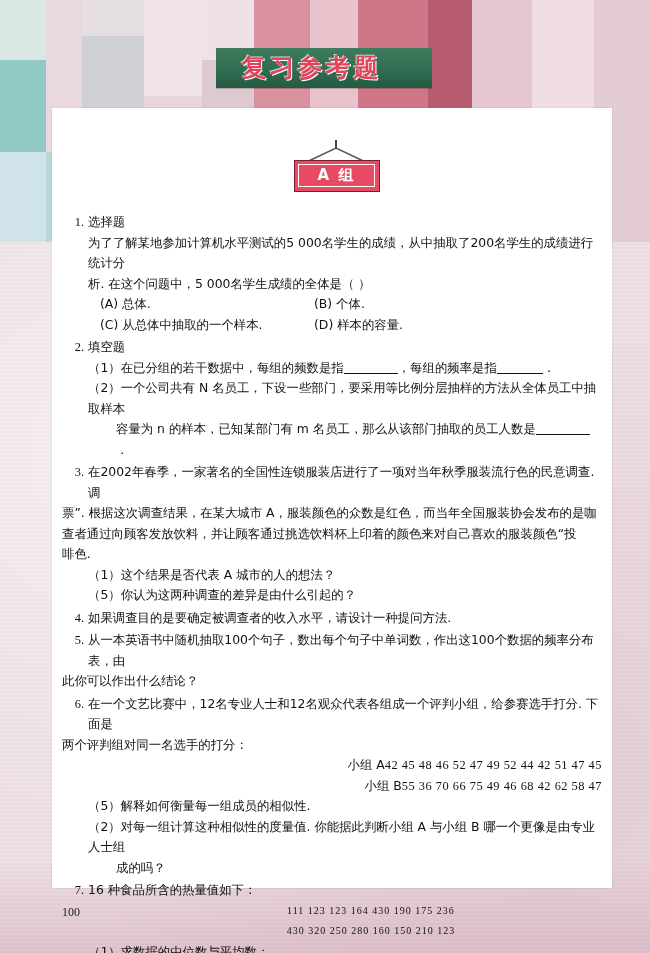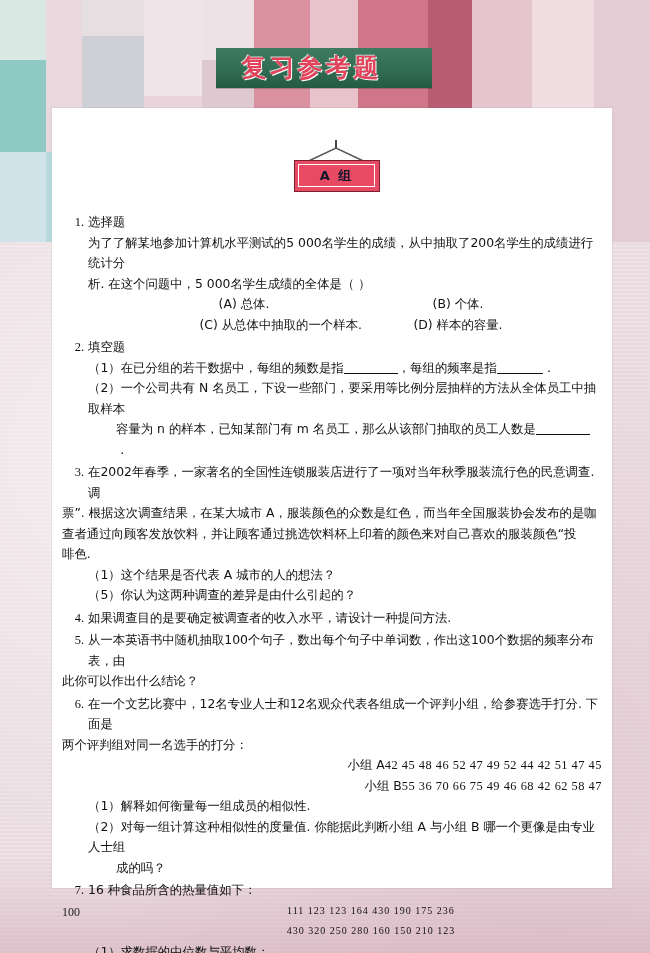--- a/index.html
+++ b/index.html
@@ -134,24 +134,24 @@
     left: 0; top: 20px;
     width: 84px; height: 30px;
     background: #e84a64;
     border: 1.5px solid #7b1f30;
   }
   .plaque-inner {
     position: absolute;
     left: 3px; top: 3px;
     width: 75px; height: 21px;
     border: 1px solid #ffffff;
-    color: #0f172a;
+    color: #ffffff;
     font-family: "DejaVu Sans", sans-serif;
     font-weight: bold;
-    font-size: 13px;
+    font-size: 15px;
     line-height: 21px;
     text-align: center;
     letter-spacing: 2px;
   }
 
   
   .body {
     position: absolute;
     left: 62px;
     top: 212px;
@@ -175,21 +175,20 @@
   }
   .q-body {
     margin-left: 26px;
   }
   .sub-hang {
     margin-left: 28px;
   }
   .opts {
     display: flex;
     margin-left: 12px;
-    justify-content: center;
   }
   .opt-a { width: 214px; }
   .blank {
     display: inline-block;
     width: 54px;
     border-bottom: 1px solid #111;
     vertical-align: -2px;
   }
   .blank-sm {
     display: inline-block;
@@ -333,21 +332,21 @@
       <span class="q-num">6.</span>
       <div class="q-body">
         <div>在一个文艺比赛中，12名专业人士和12名观众代表各组成一个评判小组，给参赛选手打分. 下面是</div>
         <div style="margin-left:-26px">两个评判组对同一名选手的打分：</div>
         <div class="scores-line">
           <span class="score-label">小组 A</span><span class="nums">42  45  48  46  52  47  49  52  44  42  51  47  45</span>
         </div>
         <div class="scores-line">
           <span class="score-label">小组 B</span><span class="nums">55  36  70  66  75  49  46  68  42  62  58  47</span>
         </div>
-        <div>（1）解释如何衡量每一组成员的相似性.</div>
+        <div>（5）解释如何衡量每一组成员的相似性.</div>
         <div>（2）对每一组计算这种相似性的度量值. 你能据此判断小组 A 与小组 B 哪一个更像是由专业人士组</div>
         <div class="sub-hang">成的吗？</div>
       </div>
     </div>
 
     <div class="q">
       <span class="q-num">7.</span>
       <div class="q-body">
         <div>16 种食品所含的热量值如下：</div>
         <div class="data-line">111   123   123   164   430   190   175   236</div>

